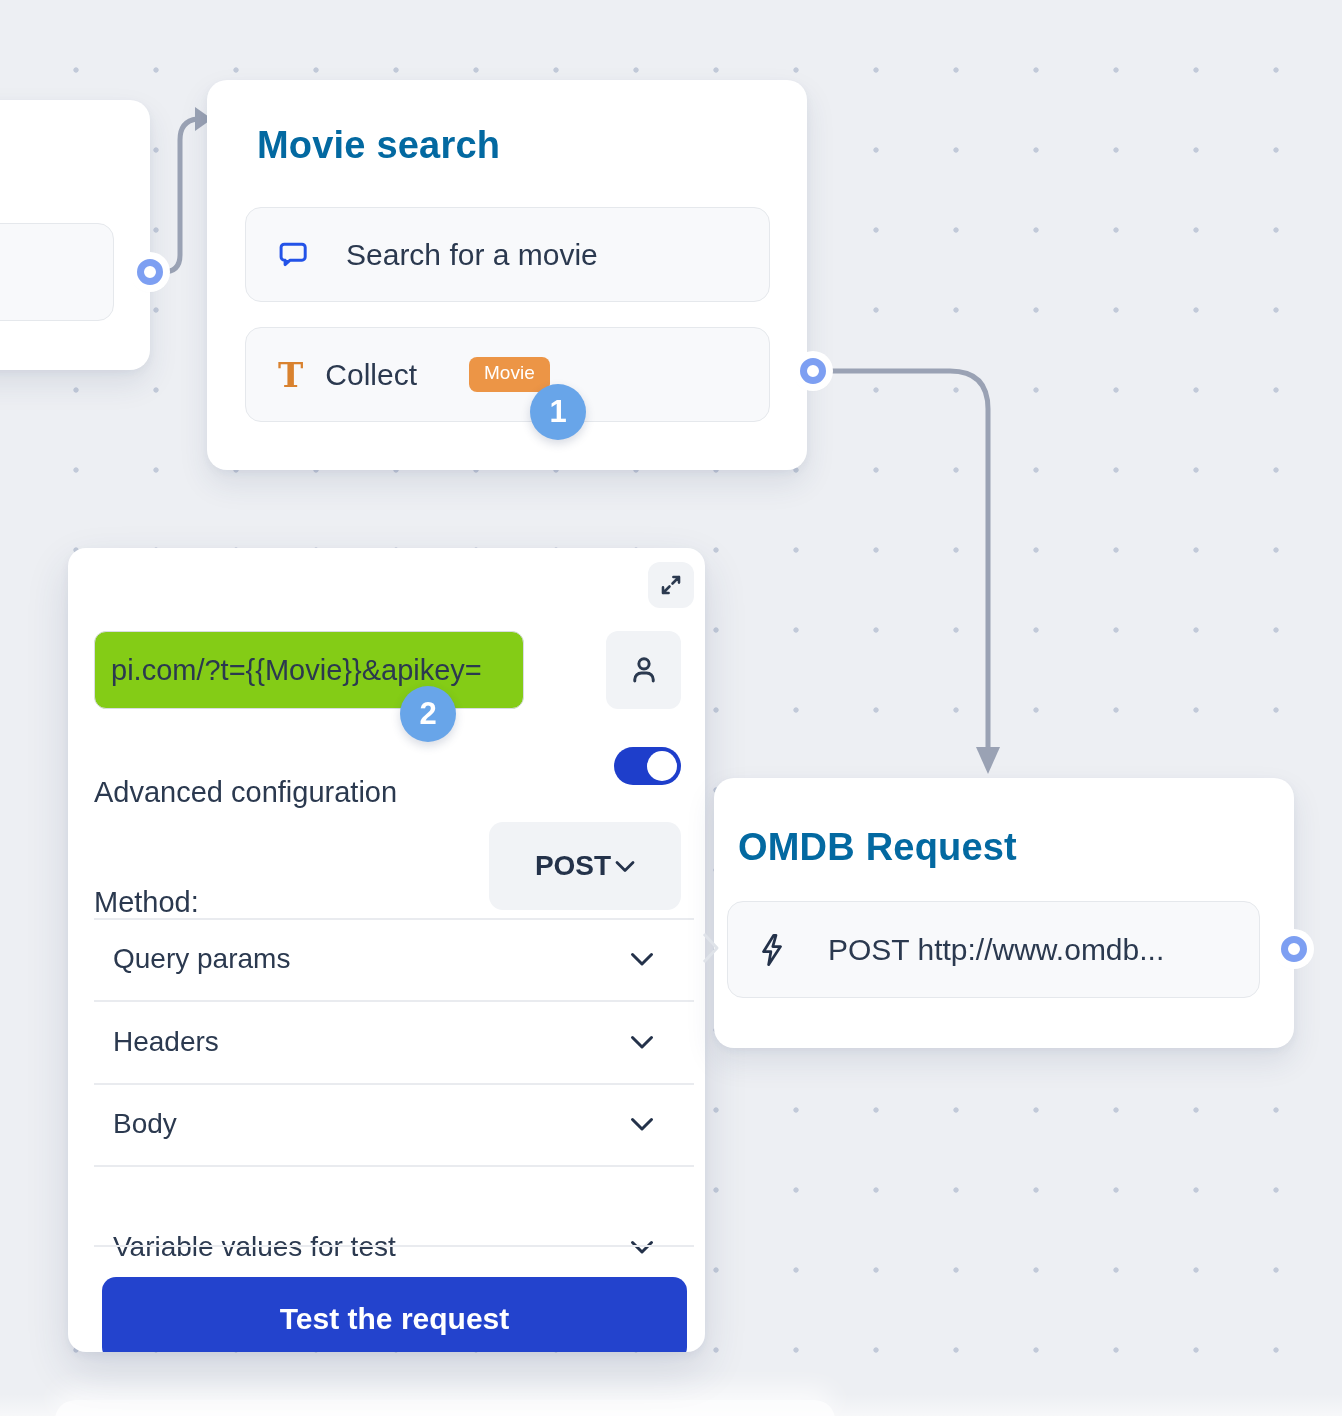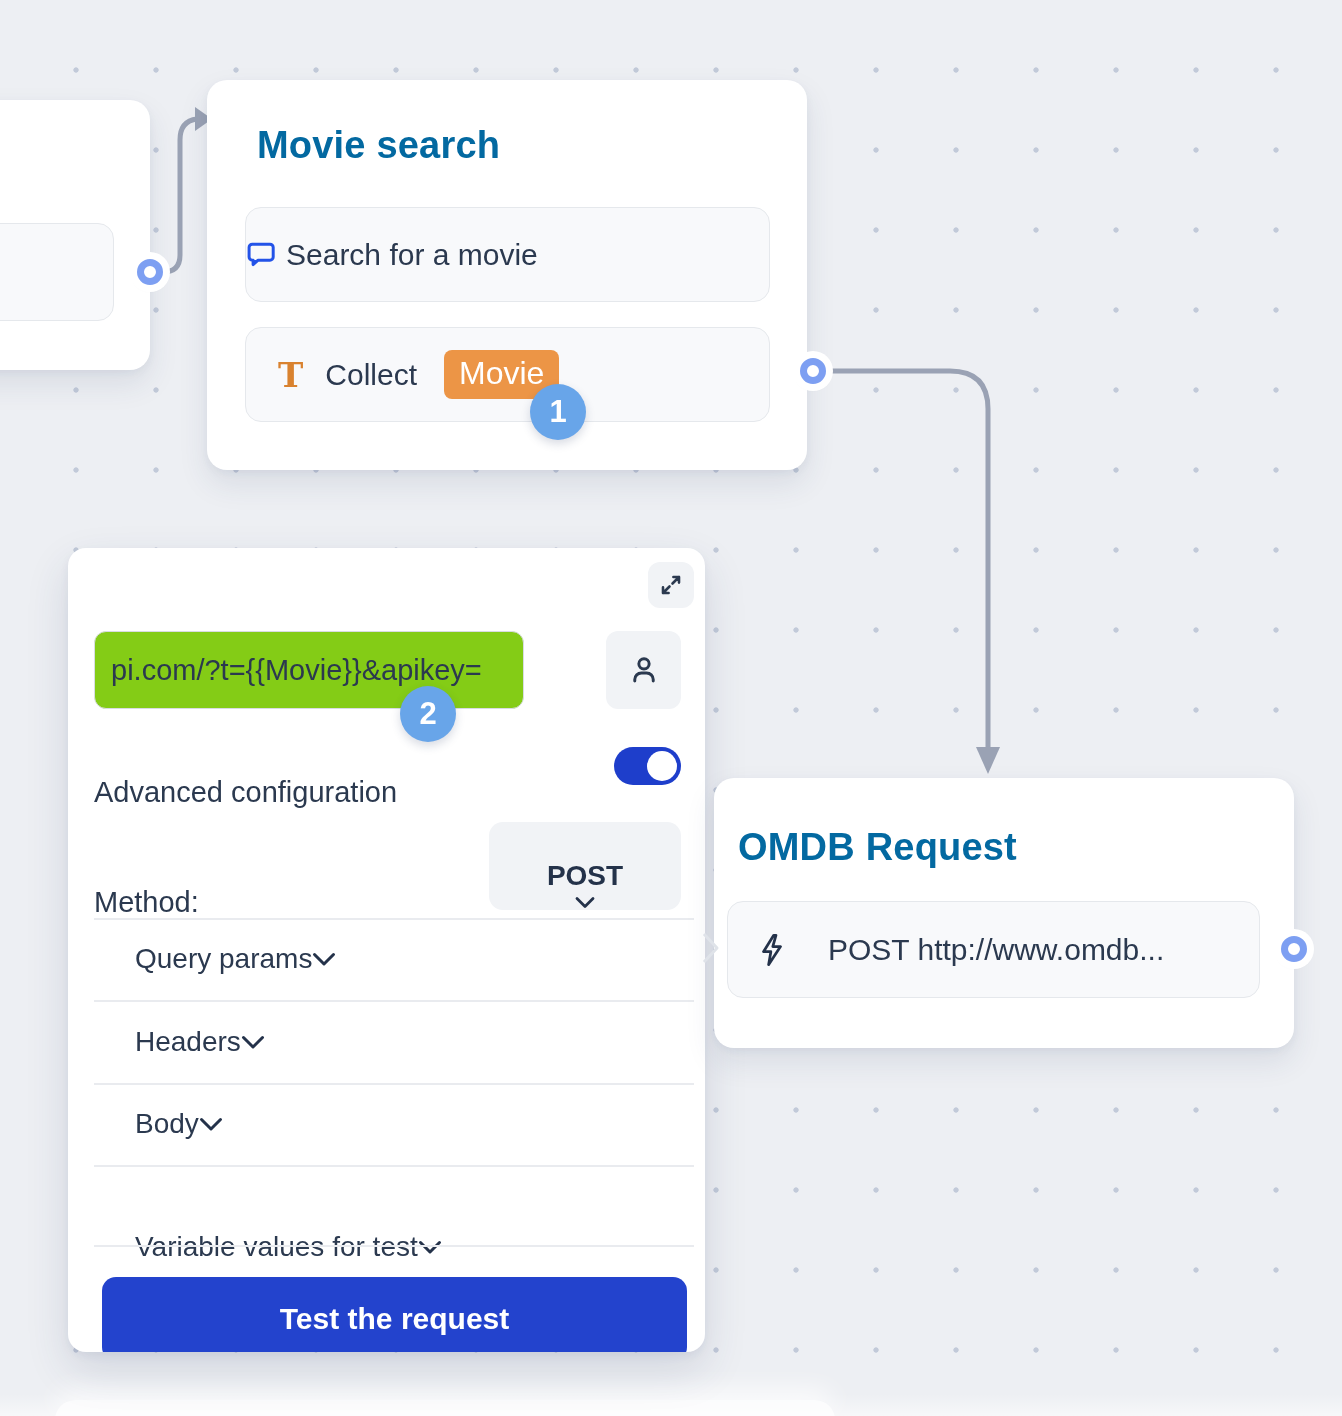--- a/index.html
+++ b/index.html
@@ -40,21 +40,21 @@
   .input-notch{position:absolute;z-index:3;pointer-events:none;}
   
   .step-badge{
     position:absolute;width:56px;height:56px;border-radius:50%;background:#68a5e9;
     color:#fff;font-size:31px;font-weight:bold;display:flex;align-items:center;justify-content:center;
     box-shadow:0 4px 10px rgba(40,55,100,.18);z-index:6;
   }
   
   .var-badge{
     background:#ec9546;color:#fff;border-radius:8px;padding:6px 15px 8px 15px;
-    font-size:32px;margin-left:5px;line-height:1.1;
+    font-size:19px;margin-left:30px;line-height:1.1;
   }
   
   .panel{
     position:absolute;left:68px;top:548px;width:637px;height:804px;border-radius:18px;
     background:#fff;box-shadow:0 18px 44px rgba(40,55,100,.14),0 4px 10px rgba(40,55,100,.06);
     overflow:hidden;z-index:2;
   }
   .icon-btn{
     position:absolute;background:#f1f3f6;border-radius:12px;border:none;
     display:flex;align-items:center;justify-content:center;cursor:pointer;
@@ -66,28 +66,28 @@
     font-size:29px;color:#2b394f;padding:0 16px;outline:none;
   }
   .row-label{position:absolute;font-size:29px;color:#2b394f;margin-top:24px;}
   .toggle{
     position:absolute;left:546px;top:199px;width:67px;height:38px;border-radius:19px;
     background:#1e3ecb;cursor:pointer;
   }
   .toggle .knob{position:absolute;right:4px;top:4px;width:30px;height:30px;border-radius:50%;background:#fff;}
   .method-btn{
     position:absolute;left:421px;top:274px;width:192px;height:88px;border-radius:14px;
-    background:#f1f3f6;border:none;display:flex;align-items:center;justify-content:flex-end;gap:4px;
+    background:#f1f3f6;border:none;display:flex;align-items:center;justify-content:center;gap:4px;
     font-family:"Liberation Sans","DejaVu Sans",sans-serif;
-    font-size:28px;font-weight:bold;color:#24324a;cursor:pointer;flex-direction:column;
+    font-size:28px;font-weight:bold;color:#24324a;cursor:pointer;
   }
   .divider{position:absolute;left:26px;width:600px;height:1.5px;background:#e9ebef;}
   .section-row{
-    position:absolute;left:34px;width:600px;height:40px;box-sizing:border-box;
-    padding-left:33px;padding-right:26px;display:flex;align-items:center;
+    position:absolute;left:12px;width:600px;height:40px;box-sizing:border-box;
+    padding-left:33px;padding-right:26px;display:flex;align-items:center;justify-content:space-between;
     cursor:pointer;background:none;border:none;
   }
   .section-row .label{font-size:28px;color:#2b394f;font-family:"Liberation Sans","DejaVu Sans",sans-serif;}
   .test-btn{
     position:absolute;left:34px;top:729px;width:585px;height:84px;border:none;
     border-radius:14px;background:#2343cd;color:#fff;font-weight:bold;font-size:30px;
     font-family:"Liberation Sans","DejaVu Sans",sans-serif;cursor:pointer;
   }
   .bottom-peek{
     position:absolute;left:55px;top:1400px;width:780px;height:20px;
@@ -116,21 +116,21 @@
   </svg>
 
   <div class="node" style="left:-44px;top:100px;width:194px;height:270px;">
     <div class="node-item" style="left:24px;top:123px;width:134px;height:98px;"></div>
   </div>
   <div class="port" style="left:137px;top:259px;"></div>
 
   <div class="node" style="left:207px;top:80px;width:600px;height:390px;">
     <div class="node-title" style="left:50px;top:44px;">Movie search</div>
 
-    <div class="node-item" style="left:38px;top:127px;width:525px;height:95px;gap:8px;">
+    <div class="node-item" style="left:38px;top:127px;width:525px;height:95px;padding-left:32px;gap:36px;">
       <span style="display:flex;">
         <svg width="32" height="32" viewBox="0 0 28 28">
           <path d="M7.5 4.5h13.5a2.8 2.8 0 0 1 2.8 2.8v8.4a2.8 2.8 0 0 1-2.8 2.8H10.6l-4.4 3.9v-3.9h-.7a2.8 2.8 0 0 1-2.8-2.8V7.3a2.8 2.8 0 0 1 2.8-2.8z" fill="none" stroke="#2353e8" stroke-width="2.6" stroke-linejoin="round"></path>
           <path d="M6.2 18.4v3.9l4.3-3.9z" fill="#2353e8"></path>
         </svg>
       </span>
       <span class="label">Search for a movie</span>
     </div>
 
     <div class="node-item" style="left:38px;top:247px;width:525px;height:95px;padding-left:32px;gap:22px;">

